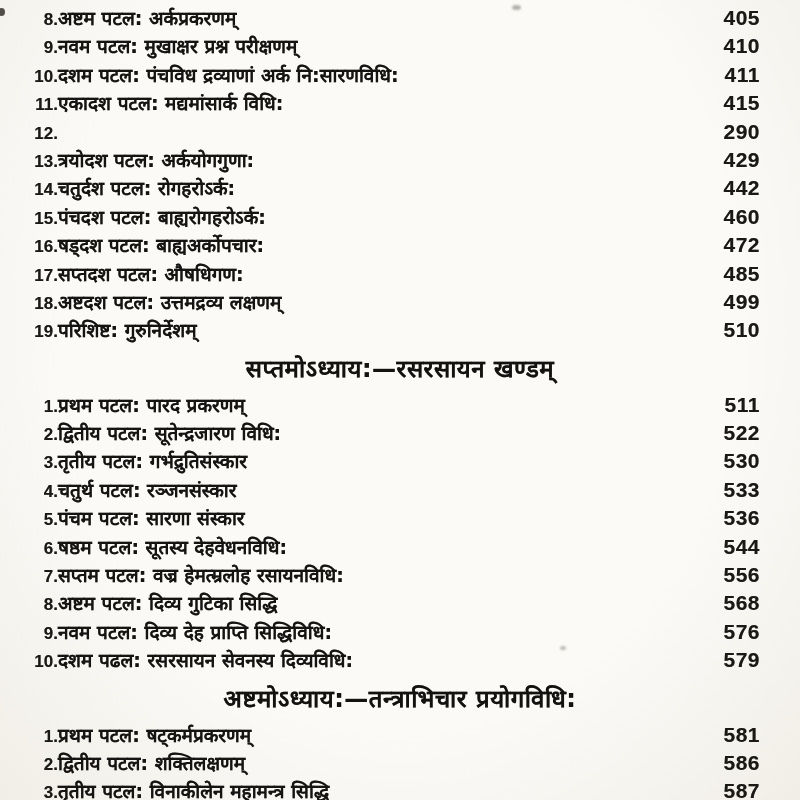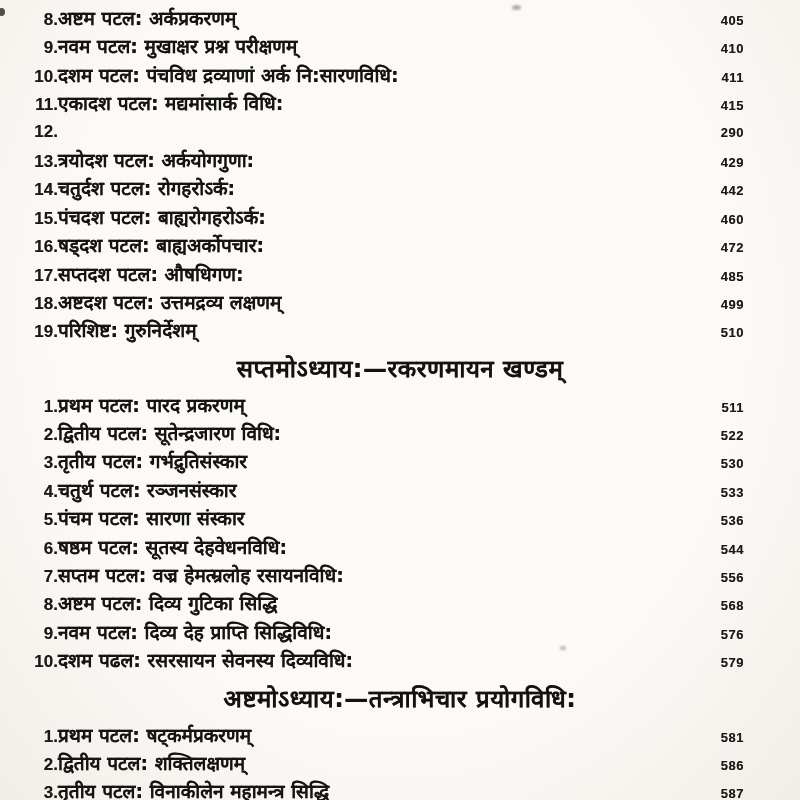--- a/index.html
+++ b/index.html
@@ -56,26 +56,26 @@
   .row-title {
     margin-left: 0;
     font-size: 19px;
     font-weight: 700;
     color: #161412;
     white-space: nowrap;
     text-shadow: 0 0 0.6px rgba(20,18,16,0.5);
   }
   .row-page {
     margin-left: auto;
-    margin-right: 56px;
+    margin-right: 40px;
     flex: none;
     width: 50px;
     text-align: right;
     font-family: "Liberation Sans", sans-serif;
-    font-size: 13px;
+    font-size: 21px;
     font-weight: 700;
     color: #1b1916;
     letter-spacing: 0.5px;
     text-shadow: 0 0 0.5px rgba(20,18,16,0.5);
   }
   
   .speck {
     position: absolute;
     border-radius: 50%;
     pointer-events: none;
@@ -146,21 +146,21 @@
     <span class="row-title">अष्टदश पटल: उत्तमद्रव्य लक्षणम्</span>
     <span class="row-page">499</span>
   </div>
       <div class="toc-row">
     <span class="row-num">19.</span>
     <span class="row-title">परिशिष्ट: गुरुनिर्देशम्</span>
     <span class="row-page">510</span>
   </div>
     </div>
     <div class="toc-section">
-      <div class="section-heading">सप्तमोऽध्याय:—रकरणमायन खण्डम्</div>
+      <div class="section-heading">सप्तमोऽध्याय:—रसरसायन खण्डम्</div>
       <div class="toc-row">
     <span class="row-num">1.</span>
     <span class="row-title">प्रथम पटल: पारद प्रकरणम्</span>
     <span class="row-page">511</span>
   </div>
       <div class="toc-row">
     <span class="row-num">2.</span>
     <span class="row-title">द्वितीय पटल: सूतेन्द्रजारण विधि:</span>
     <span class="row-page">522</span>
   </div>

